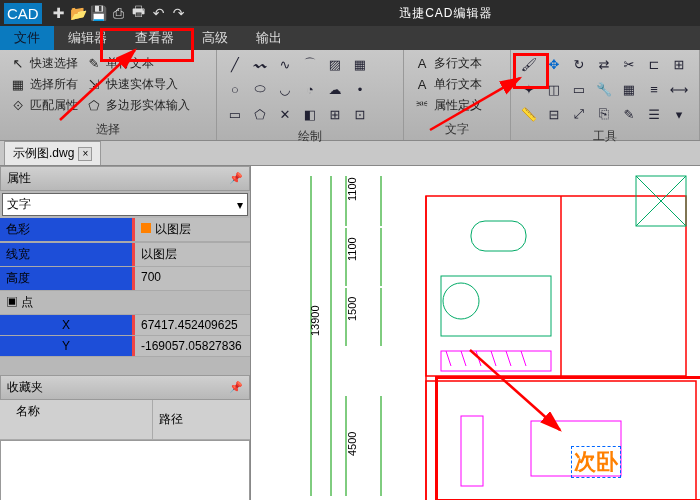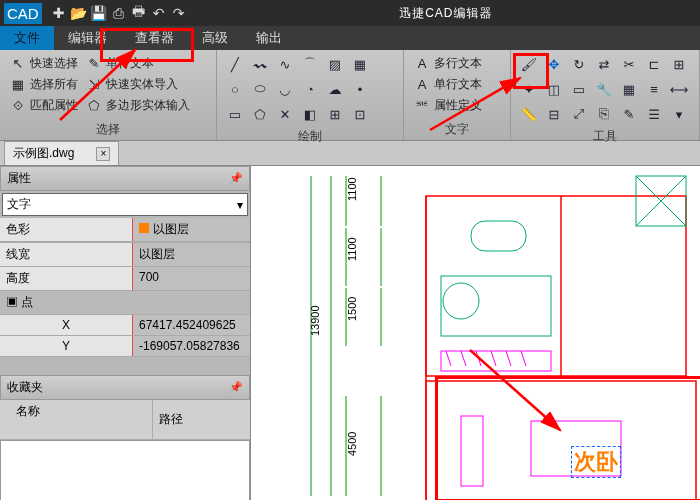--- a/index.html
+++ b/index.html
@@ -14,31 +14,31 @@
 .ribbon{background:linear-gradient(#c8c8c8,#b0b0b0);height:90px;border-bottom:1px solid #888;display:flex}
 .rgroup{border-right:1px solid #999;padding:4px 8px 2px;display:flex;flex-direction:column}
 .rgroup .body{flex:1;display:flex;gap:4px}
 .rgroup .label{text-align:center;font-size:12px;color:#333;padding-top:2px}
 .col{display:flex;flex-direction:column;gap:2px}
 .btn{display:flex;align-items:center;gap:4px;padding:1px 2px;font-size:12px;color:#222;white-space:nowrap}
 .btn .ic{width:16px;height:16px;display:inline-flex;align-items:center;justify-content:center;font-size:13px}
 .grid6{display:grid;grid-template-columns:repeat(6,22px);grid-auto-rows:22px;gap:3px}
 .ib{width:20px;height:20px;display:flex;align-items:center;justify-content:center;font-size:13px;color:#223}
 .doctab{background:#c8c8c8;height:24px;display:flex;align-items:center;border-bottom:1px solid #888}
-.doctab .t{background:#e8e8e8;border:1px solid #999;border-bottom:none;padding:3px 8px;margin-left:4px;display:flex;align-items:center;gap:22px;font-size:12px}
+.doctab .t{background:#e8e8e8;border:1px solid #999;border-bottom:none;padding:3px 8px;margin-left:4px;display:flex;align-items:center;gap:4px;font-size:12px}
 .doctab .x{border:1px solid #999;background:#ddd;width:12px;height:12px;font-size:10px;display:flex;align-items:center;justify-content:center}
 .main{display:flex;height:336px}
 .sidepanel{width:250px;background:#b8b8b8;border-right:1px solid #888;display:flex;flex-direction:column}
 .phead{background:linear-gradient(#d0d0d0,#b8b8b8);border:1px solid #999;padding:3px 6px;display:flex;justify-content:space-between;align-items:center;font-size:12px}
 .pin{font-size:11px}
 .combo{margin:2px;border:1px solid #666;background:#fff;padding:2px 4px;display:flex;justify-content:space-between;align-items:center}
 .ptable{font-size:12px}
 .prow{display:flex;border-bottom:1px solid #aaa}
 .prow>div{padding:3px 6px}
-.pk{width:120px;background:#e5e5e5;border-right:1px solid #ef4444}
+.pk{width:120px;background:#1d4ed8;border-right:3px solid #ef4444}
 .pv{flex:1;background:#bfbfbf}
 .psect{background:#bababa;padding:3px 6px;border-bottom:1px solid #aaa;font-size:12px}
 .canvas{flex:1;background:#fff;position:relative;overflow:hidden}
 svg{position:absolute;top:0;left:0}
 .redbox{position:absolute;border:3px solid red;pointer-events:none}
 .arrow{position:absolute;pointer-events:none}
 .roomlabel{position:absolute;color:#ff8000;font-size:22px;font-weight:bold;border:1px dashed #0066ff;padding:0 2px}
 </style>
 </head>
 <body>

